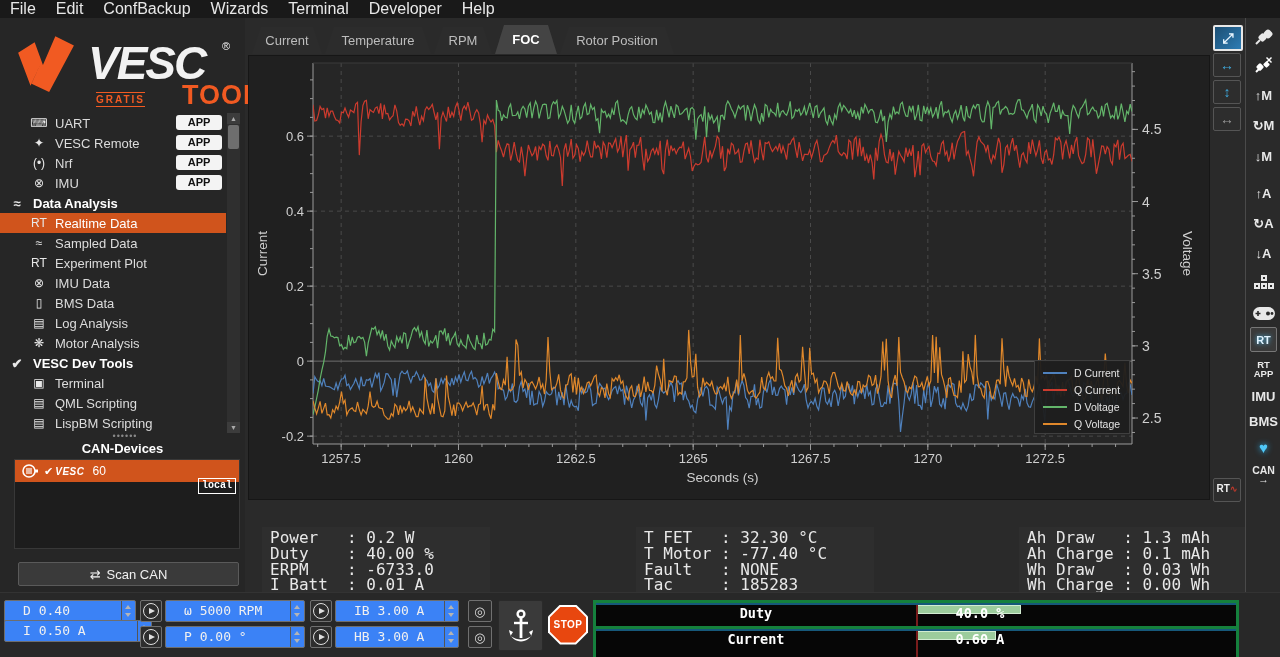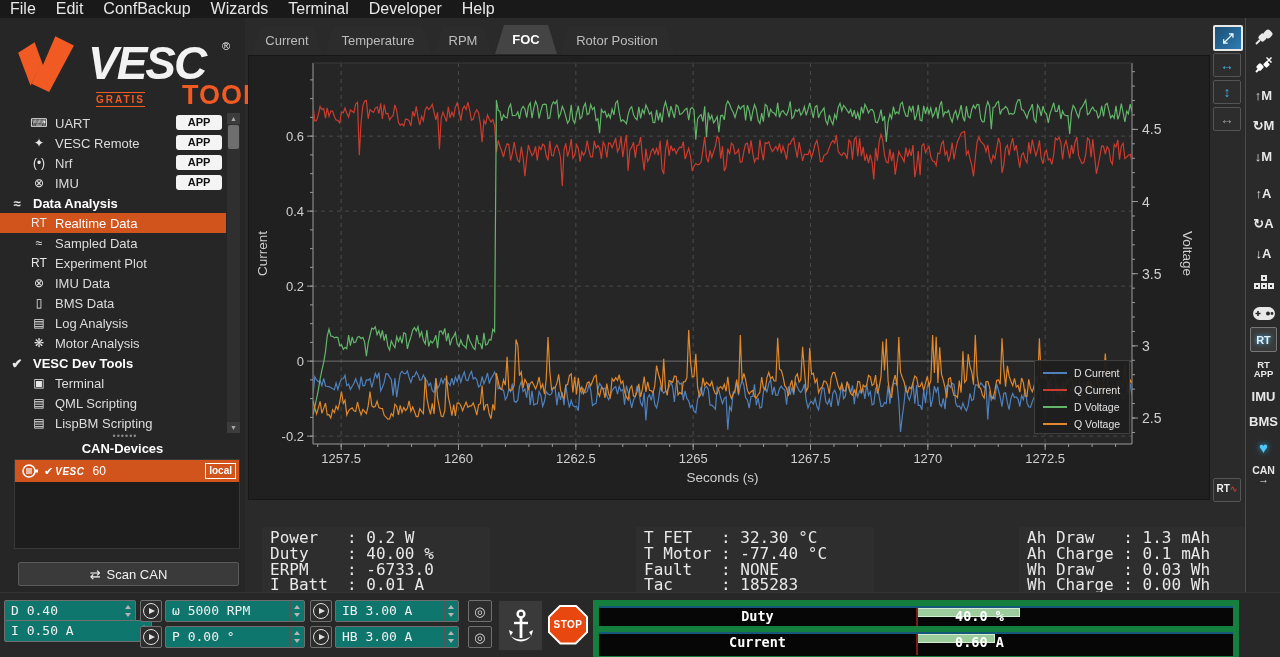--- a/index.html
+++ b/index.html
@@ -33,21 +33,21 @@
                    font-size:7px;text-align:center;line-height:11px;}
   #nav-scroll .thumb{position:absolute;left:1px;top:12px;width:11px;height:24px;background:#6e6e6e;border-radius:2px;}
   #splitter{left:105px;top:416px;width:40px;height:5px;color:#888;font-size:9px;line-height:5px;text-align:center;letter-spacing:1px;}
   #can-title{left:0;top:423px;width:245px;text-align:center;font-size:13px;font-weight:bold;color:#fff;}
   #can-box{left:14px;top:441px;width:224px;height:88px;background:#1d1d1d;border:1px solid #383838;}
   #can-device{position:absolute;left:0;top:0;width:224px;height:22px;background:#d0541c;display:flex;align-items:center;color:#fff;}
   #can-device .motor-ic{margin:0 6px 0 7px;}
   #can-device .vcheck{color:#fff;font-size:11px;margin-right:2px;}
   #can-device .vname{font-size:10px;font-weight:bold;font-style:italic;letter-spacing:.5px;margin-right:8px;}
   #can-device .vid{font-size:12px;}
-  #can-device .local{position:absolute;right:3px;top:3px;border:1px solid #fff;font-size:10px;font-weight:bold;padding:0 3px;line-height:14px;}
+  #can-device .local{position:absolute;right:3px;top:18px;border:1px solid #fff;font-size:10px;font-weight:bold;padding:0 3px;line-height:14px;font-family:Liberation Mono, monospace;}
   #scan-btn{left:18px;top:544px;width:219px;height:22px;background:#3a3a3a;border:1px solid #5a5a5a;border-radius:2px;
             display:flex;align-items:center;justify-content:center;font-size:13px;color:#f0f0f0;cursor:default;}
   #scan-btn .ric{margin-right:6px;font-size:13px;}
 
   
   #tabbar{left:252px;top:25px;height:29px;display:flex;align-items:flex-end;z-index:2;}
   .tab{height:27px;background:#2c2c2c;color:#bdbdbd;font-size:13px;display:flex;align-items:center;justify-content:center;
        clip-path:polygon(9px 0,calc(100% - 9px) 0,100% 100%,0 100%);margin-right:3px;padding:0 6px;cursor:default;}
   .tab.active{height:29px;background:#444;color:#fff;font-weight:bold;}
 
@@ -82,40 +82,40 @@
   .rt-item{position:absolute;left:0;width:35px;height:24px;display:flex;align-items:center;justify-content:center;
            color:#e8e8e8;font-size:13px;font-weight:bold;cursor:default;}
   .rt-item .stack{display:flex;flex-direction:column;align-items:center;line-height:9px;font-size:9.5px;}
   .rt-item.boxed{left:4px;width:25px;height:23px;background:#3a3a3a;border:1px solid #777;border-radius:2px;
                  color:#dff3ff;text-shadow:0 0 5px #4fc3f7;font-size:11px;}
   .rt-item.heart{color:#4fc8f8;text-shadow:0 0 6px #2aa8e0;font-size:15px;}
   .rt-item .canstack{display:flex;flex-direction:column;align-items:center;line-height:9px;font-size:10.5px;}
 
   
   #bottom{left:0;top:592px;width:1280px;height:65px;background:#282828;border-top:1px solid #333;box-sizing:border-box;}
-  .spinfield{position:absolute;height:22px;background:#0f766e;border:1px solid #6e6e6e;border-radius:2px;box-sizing:border-box;
-             font-family:"DejaVu Sans Mono",monospace;font-size:13px;color:#f0f0f0;line-height:20px;padding-left:6px;}
+  .spinfield{position:absolute;height:22px;background:#3b82f6;border:1px solid #6e6e6e;border-radius:2px;box-sizing:border-box;
+             font-family:"DejaVu Sans Mono",monospace;font-size:13px;color:#f0f0f0;line-height:20px;padding-left:18px;}
   .spinner{position:absolute;right:0;top:0;bottom:0;width:13px;border-left:1px solid #555;}
   .spinner b{position:absolute;left:3px;width:0;height:0;border-left:3.5px solid transparent;border-right:3.5px solid transparent;}
   .spinner .up{top:4px;border-bottom:4px solid #b5b5b5;}
   .spinner .dn{bottom:4px;border-top:4px solid #b5b5b5;}
   .playbtn{position:absolute;width:22px;height:22px;background:#2d2d2d;border:1px solid #707070;border-radius:2px;box-sizing:border-box;
            display:flex;align-items:center;justify-content:center;cursor:default;}
   .playbtn .ring{width:14px;height:14px;border:1.5px solid #e0e0e0;border-radius:50%;display:flex;align-items:center;justify-content:center;}
   .playbtn .tri{width:0;height:0;border-top:3.5px solid transparent;border-bottom:3.5px solid transparent;border-left:6px solid #e0e0e0;margin-left:1.5px;}
   .togbtn{position:absolute;width:24px;height:22px;background:#2d2d2d;border:1px solid #707070;border-radius:2px;box-sizing:border-box;
           color:#ddd;font-size:13px;display:flex;align-items:center;justify-content:center;cursor:default;}
   #anchor-btn{position:absolute;left:498px;top:7px;width:43px;height:49px;background:#3a3a3a;border:1px solid #2a2a2a;border-radius:2px;
               display:flex;align-items:center;justify-content:center;cursor:default;}
   #stop-btn{position:absolute;left:547px;top:7px;width:42px;height:49px;display:flex;align-items:center;justify-content:center;cursor:default;}
   #stop-oct{width:40px;height:40px;background:#fff;clip-path:polygon(30% 0,70% 0,100% 30%,100% 70%,70% 100%,30% 100%,0 70%,0 30%);
             display:flex;align-items:center;justify-content:center;}
   #stop-oct .inner{width:36px;height:36px;background:#e8470f;clip-path:polygon(30% 0,70% 0,100% 30%,100% 70%,70% 100%,30% 100%,0 70%,0 30%);
                    display:flex;align-items:center;justify-content:center;color:#fff;font-size:10px;font-weight:bold;letter-spacing:.5px;}
-  .gauge{position:absolute;left:593px;width:646px;height:36px;background:#060606;border:6px solid #15803d;box-sizing:border-box;}
+  .gauge{position:absolute;left:593px;width:646px;height:36px;background:#060606;border:3px solid #15803d;box-sizing:border-box;}
   .gauge .blue{position:absolute;left:0;right:0;top:0;height:2px;background:#16587a;}
   .gauge .center{position:absolute;left:50%;top:2px;bottom:1px;width:2px;background:#7a1c1c;}
   .gauge .fill{position:absolute;left:50%;top:2px;height:9px;background:#9ccc9c;border:1px solid #d2ecd2;box-sizing:border-box;}
   .gauge .glabel{position:absolute;left:0;width:50%;top:0;bottom:0;text-align:center;font-family:"DejaVu Sans Mono",monospace;
                  font-size:13.5px;font-weight:bold;color:#fff;line-height:21px;}
   .gauge .gvalue{position:absolute;left:50%;width:20%;top:0;bottom:0;text-align:center;font-family:"DejaVu Sans Mono",monospace;
                  font-size:13.5px;font-weight:bold;color:#fff;line-height:21px;}
 </style>
 </head>
 <body>

